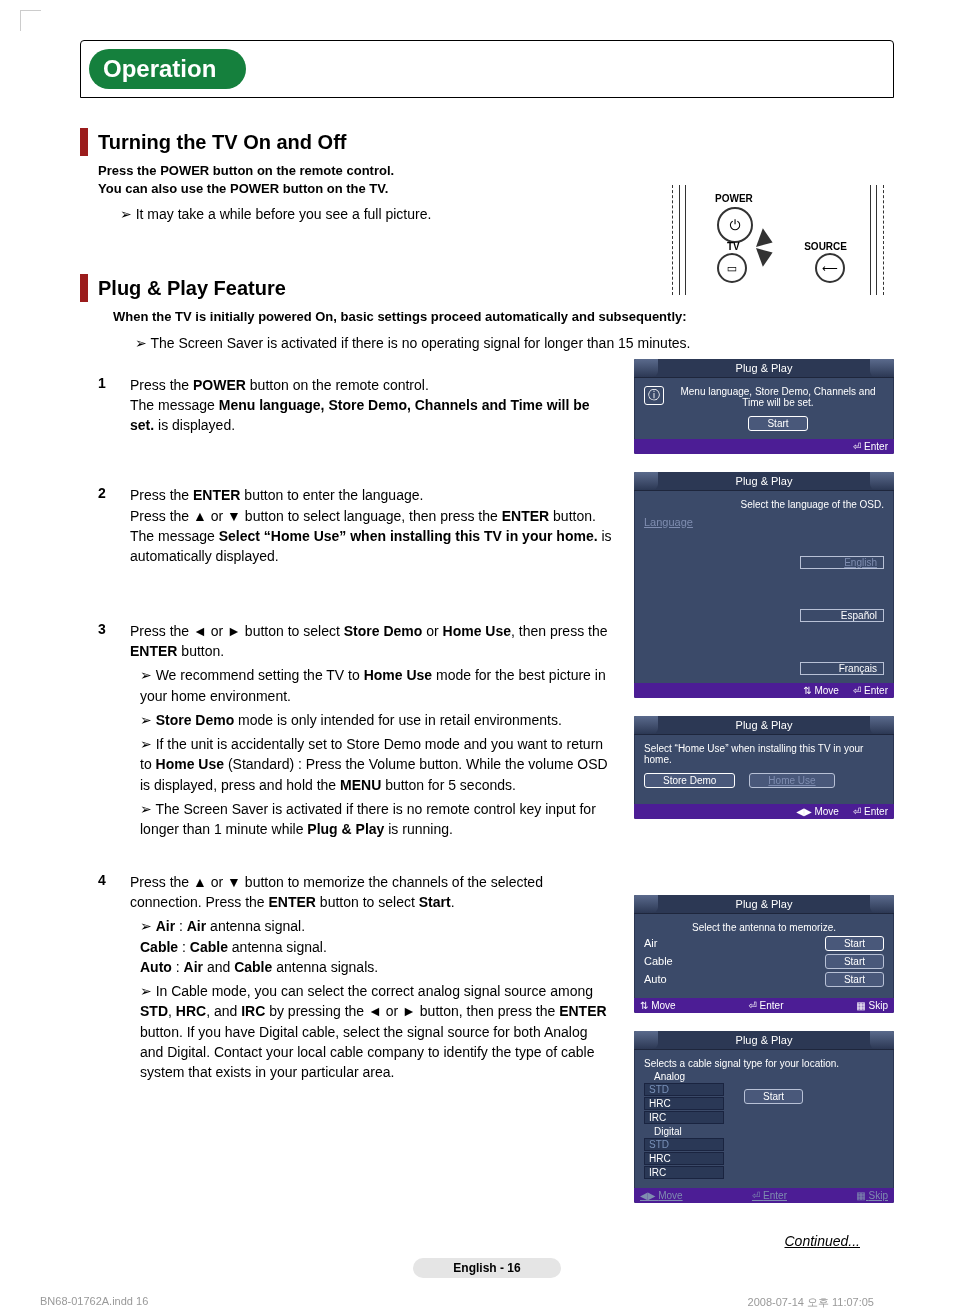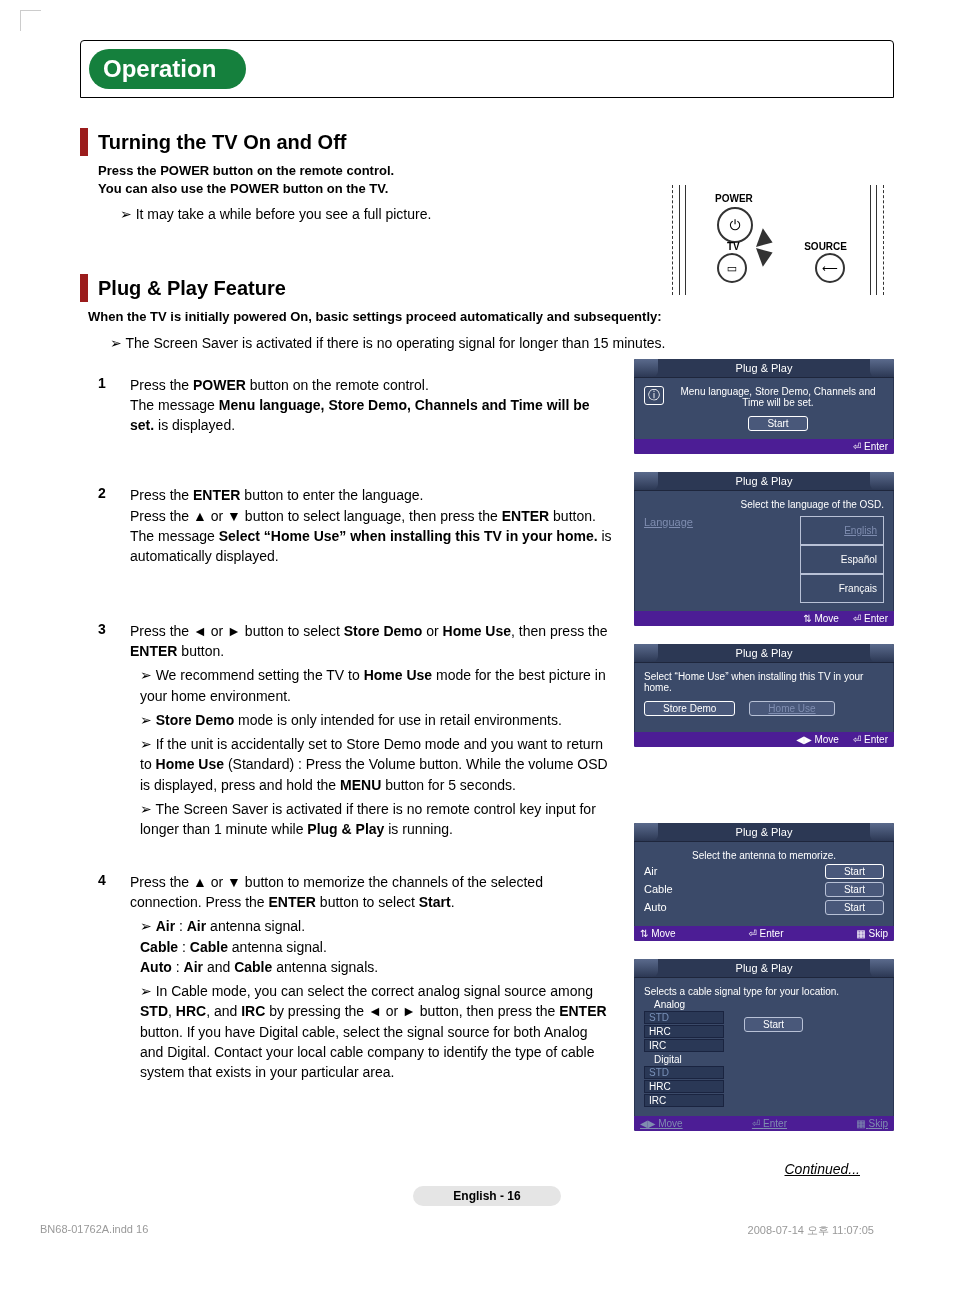--- a/index.html
+++ b/index.html
@@ -193,21 +193,21 @@
     padding: 1px 18px;
     border-radius: 3px;
     font-size: 10px;
     background: #49587a;
   }
   .pillbtn.active { border-color:#fff;color:#fff;}
   .demo-row {display:flex;gap:14px;padding:8px 0;}
   .dim {color:#7f8db0;text-decoration:underline;}
   .row {display:flex;justify-content:space-between;align-items:center;margin:3px 0;}
   .lang-list { text-align: right; }
-  .lang-list div { border:1px solid #b8c1d6; padding:8px 6px; width:70px; margin-left:auto; font-size:10px;}
+  .lang-list div { border:1px solid #b8c1d6; padding:0 6px; width:70px; margin-left:auto; font-size:10px;margin-top:40px;}
   .sigitem { background:#2a3856; border:1px solid #1a2440; margin:1px 0; padding:0 4px; font-size:10px; width:70px;}
   .sigitem.ghost {color:#7890b8;}
   .continued { text-decoration: underline; font-style: italic; text-align:right; margin:30px 34px 0 0; font-size:14px;}
   .pagefoot { text-align:center; margin-top:10px;}
   .pagefoot span { background:#e5e5e5; border-radius:99px; padding:3px 40px; font-size:12px; font-weight:bold;}
   .printinfo { display:flex; justify-content:space-between; color:#999; font-size:11px; margin:20px 20px 0 -40px;}
   .col-wrap { display:flex; gap:20px; }
   .col-text { flex:1; max-width:530px;}
   .col-osd { width:260px; flex:0 0 260px; display:flex; flex-direction:column; gap:18px;}
 </style>
@@ -244,21 +244,21 @@
     <div class="lbl" style="top:56px;right:36px;">SOURCE</div>
     <div class="btn" style="top:68px;right:38px;width:26px;height:26px;font-size:11px;">⟵</div>
   </div>
 
   <div style="height:44px;"></div>
 
   <div class="section-head">
     <div class="bar"></div>
     <h2>Plug &amp; Play Feature</h2>
   </div>
-  <div style="margin-left:8px;">
+  <div style="margin-left:33px;">
     <div class="lead">When the TV is initially powered On, basic settings proceed automatically and subsequently:</div>
     <div class="arrow-li">The Screen Saver is activated if there is no operating signal for longer than 15 minutes.</div>
   </div>
 
   <div class="col-wrap" style="margin-left:18px; margin-top:6px;">
     <div class="col-text">
       <ol class="steps">
         <li>
           <div class="num">1</div>
           <div class="body">

